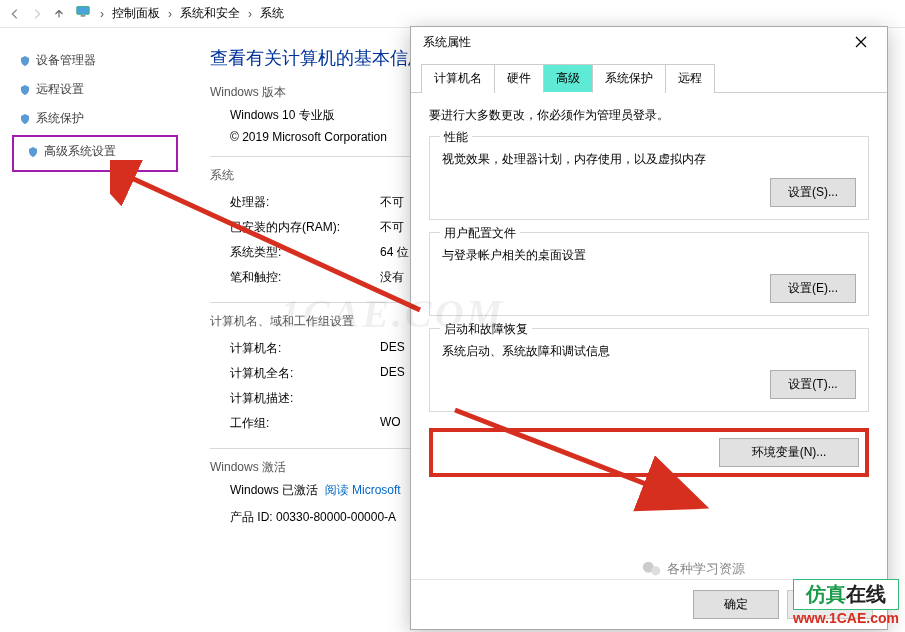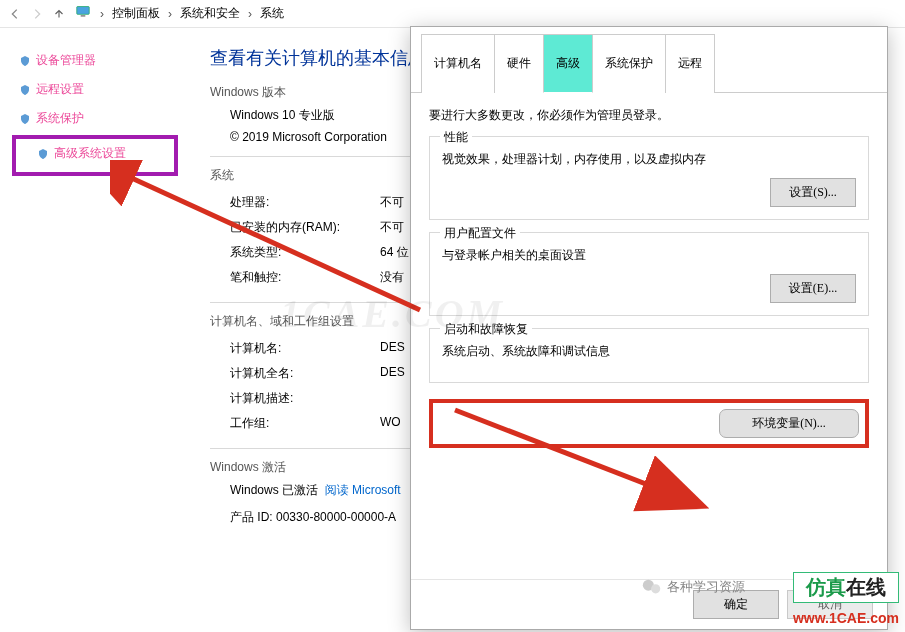--- a/index.html
+++ b/index.html
@@ -10,68 +10,68 @@
 .addr .btn-icon { width: 22px; height: 22px; display: flex; align-items: center; justify-content: center; color: #606060; }
 .addr .sep { color: #555; padding: 0 4px; }
 .addr .crumb { padding: 2px 4px; color: #000; }
 .addr svg { width: 14px; height: 14px; }
 .monitor-ico { margin: 0 6px; }
 
 
 .main { display: flex; height: calc(100% - 28px); }
 .side { width: 190px; padding: 18px 12px; }
 .side .hd { color: #0066cc; font-size: 12px; padding: 6px 8px; margin-bottom: 10px; }
-.side .lnk { color: #ec4899; font-size: 12px; padding: 6px 8px; display: flex; align-items: center; gap: 6px; }
+.side .lnk { color: #404040; font-size: 12px; padding: 6px 8px; display: flex; align-items: center; gap: 6px; }
 .side .bullet { width: 10px; height: 10px; display: inline-flex; }
-.highlight-box { border: 4px solid #a21caf; margin-top: 2px; padding: 2px 20px 6px; }
+.highlight-box { border: 2px solid #a21caf; margin-top: 2px; padding: 2px 12px 6px; }
 
 .content { flex: 1; padding: 18px 20px; overflow: hidden; }
 .content h2 { color: #003399; font-size: 18px; font-weight: 400; margin-bottom: 14px; }
 .content .section { margin: 8px 0 12px; }
 .content .label { color: #555; }
 .content .row { display: flex; padding: 4px 0; }
 .content .row .k { width: 150px; }
 .content .row .v { color: #000; }
 .content .divider { height: 1px; background: #d9d9d9; margin: 6px 0 10px; }
 .content a.link { color: #0066cc; }
 
 
 .dialog { position: absolute; left: 410px; top: 26px; width: 478px; height: 604px; background: #fff; border: 1px solid #aaa; box-shadow: 0 4px 20px rgba(0,0,0,.25); display: flex; flex-direction: column; }
 .titlebar { display: flex; align-items: center; justify-content: space-between; height: 30px; padding: 0 6px 0 12px; font-size: 12px; }
 .titlebar .close { width: 40px; height: 26px; display: flex; align-items: center; justify-content: center; }
 .titlebar .close svg { width: 12px; height: 12px; }
 
 .tabs { display: flex; padding: 6px 10px 0; border-bottom: 1px solid #ccc; gap: 0; }
-.tab { padding: 20px 12px; border: 1px solid #ccc; border-bottom: none; background: #fff; font-size: 12px; position: relative; top: 1px; margin-right: -1px; }
+.tab { padding: 5px 12px; border: 1px solid #ccc; border-bottom: none; background: #fff; font-size: 12px; position: relative; top: 1px; margin-right: -1px; }
 .tab.active { background: #5eead4; border-bottom: 1px solid #fff; z-index: 2; }
 .tab:not(.active) { background: #fff; }
 
 .dlg-body { flex: 1; padding: 14px 18px; display: flex; flex-direction: column; gap: 12px; overflow: hidden; }
 .note { font-size: 12px; }
 .group { border: 1px solid #d9d9d9; padding: 10px 12px 12px; position: relative; }
 .group .glabel { position: absolute; top: -8px; left: 10px; background: #fff; padding: 0 4px; font-size: 12px; }
 .group .desc { font-size: 12px; padding: 4px 0 10px; }
 .group .btn-right { text-align: right; }
 
-.btn { display: inline-block; min-width: 86px; padding: 5px 12px; background: #e1e1e1; border: 1px solid #adadad; font-size: 12px; text-align: center; font-family: Liberation Serif, serif; }
+.btn { display: inline-block; min-width: 86px; padding: 5px 12px; background: #e1e1e1; border: 1px solid #adadad; font-size: 12px; text-align: center; }
 
 .highlight-btn { border: 4px solid #d62f1f; padding: 6px; text-align: right; margin-top: 4px; }
 
 .dlg-footer { display: flex; justify-content: flex-end; gap: 8px; padding: 10px 14px; border-top: 1px solid #e5e5e5; }
 
 
 .arrow-svg { position: absolute; pointer-events: none; }
 
 
 .wm1 { position: absolute; left: 280px; top: 290px; font-size: 40px; color: rgba(0,0,0,.06); font-style: italic; letter-spacing: 3px; font-family: Georgia, serif; pointer-events: none; font-weight: bold; }
 .wm2 { position: absolute; right: 6px; bottom: 6px; text-align: center; pointer-events: none; }
 .wm2 .b { font-size: 20px; font-weight: bold; background: #fff; border: 1px solid #3b7; padding: 1px 6px; color: #222; }
 .wm2 .b span.grn { color: #1a9a4a; }
-.wm2 .c { font-size: 14px; color: #d62f1f; font-weight: bold; margin-top: 7px; }
-.wechat { position: absolute; right: 160px; bottom: 34px; display: flex; align-items: center; gap: 4px; color: #888; font-size: 13px; }
+.wm2 .c { font-size: 14px; color: #d62f1f; font-weight: bold; }
+.wechat { position: absolute; right: 160px; bottom: 52px; display: flex; align-items: center; gap: 4px; color: #888; font-size: 13px; }
 .wechat svg { width: 22px; height: 22px; }
 </style>
 </head>
 <body>
 
 <div class="addr">
   <span class="btn-icon">
       <svg viewBox="0 0 16 16">
         <path d="M10 3 L5 8 L10 13" fill="none" stroke="#888" stroke-width="1.5"></path>
       </svg>
@@ -198,20 +198,28 @@
       <div class="label">Windows 激活</div>
       <div style="padding-left:20px; padding-top:6px;">
         <div><span>Windows 已激活</span> &nbsp;<a class="link">阅读 Microsoft</a></div>
         <div style="padding-top:10px;"><span>产品 ID:</span> <span>00330-80000-00000-A</span></div>
       </div>
     </div>
   </div>
 </div>
 
 <div class="dialog">
+  <div class="titlebar">
+    <span>系统属性</span>
+    <span class="close">
+        <svg viewBox="0 0 12 12">
+          <path d="M1 1 L11 11 M11 1 L1 11" stroke="#000" stroke-width="1.2"></path>
+        </svg>
+      </span>
+  </div>
   <div class="tabs">
     <div class="tab">计算机名</div>
     <div class="tab">硬件</div>
     <div class="tab active">高级</div>
     <div class="tab">系统保护</div>
     <div class="tab">远程</div>
   </div>
   <div class="dlg-body">
     <div class="note">要进行大多数更改，你必须作为管理员登录。</div>
 
@@ -223,24 +231,25 @@
 
     <div class="group">
       <span class="glabel">用户配置文件</span>
       <div class="desc">与登录帐户相关的桌面设置</div>
       <div class="btn-right"><span class="btn">设置(E)...</span></div>
     </div>
 
     <div class="group">
       <span class="glabel">启动和故障恢复</span>
       <div class="desc">系统启动、系统故障和调试信息</div>
+      <div class="btn-right"><span class="btn">设置(T)...</span></div>
     </div>
 
     <div class="highlight-btn">
-      <span class="btn" style="min-width:140px;border-radius:7px;">环境变量(N)...</span>
+      <span class="btn" style="min-width:140px;">环境变量(N)...</span>
     </div>
   </div>
   <div class="dlg-footer">
     <span class="btn">确定</span>
     <span class="btn" style="opacity:.65">取消</span>
   </div>
 </div>
 
 <svg class="arrow-svg" style="left:110px; top:160px;" width="330" height="160">
   <defs>

